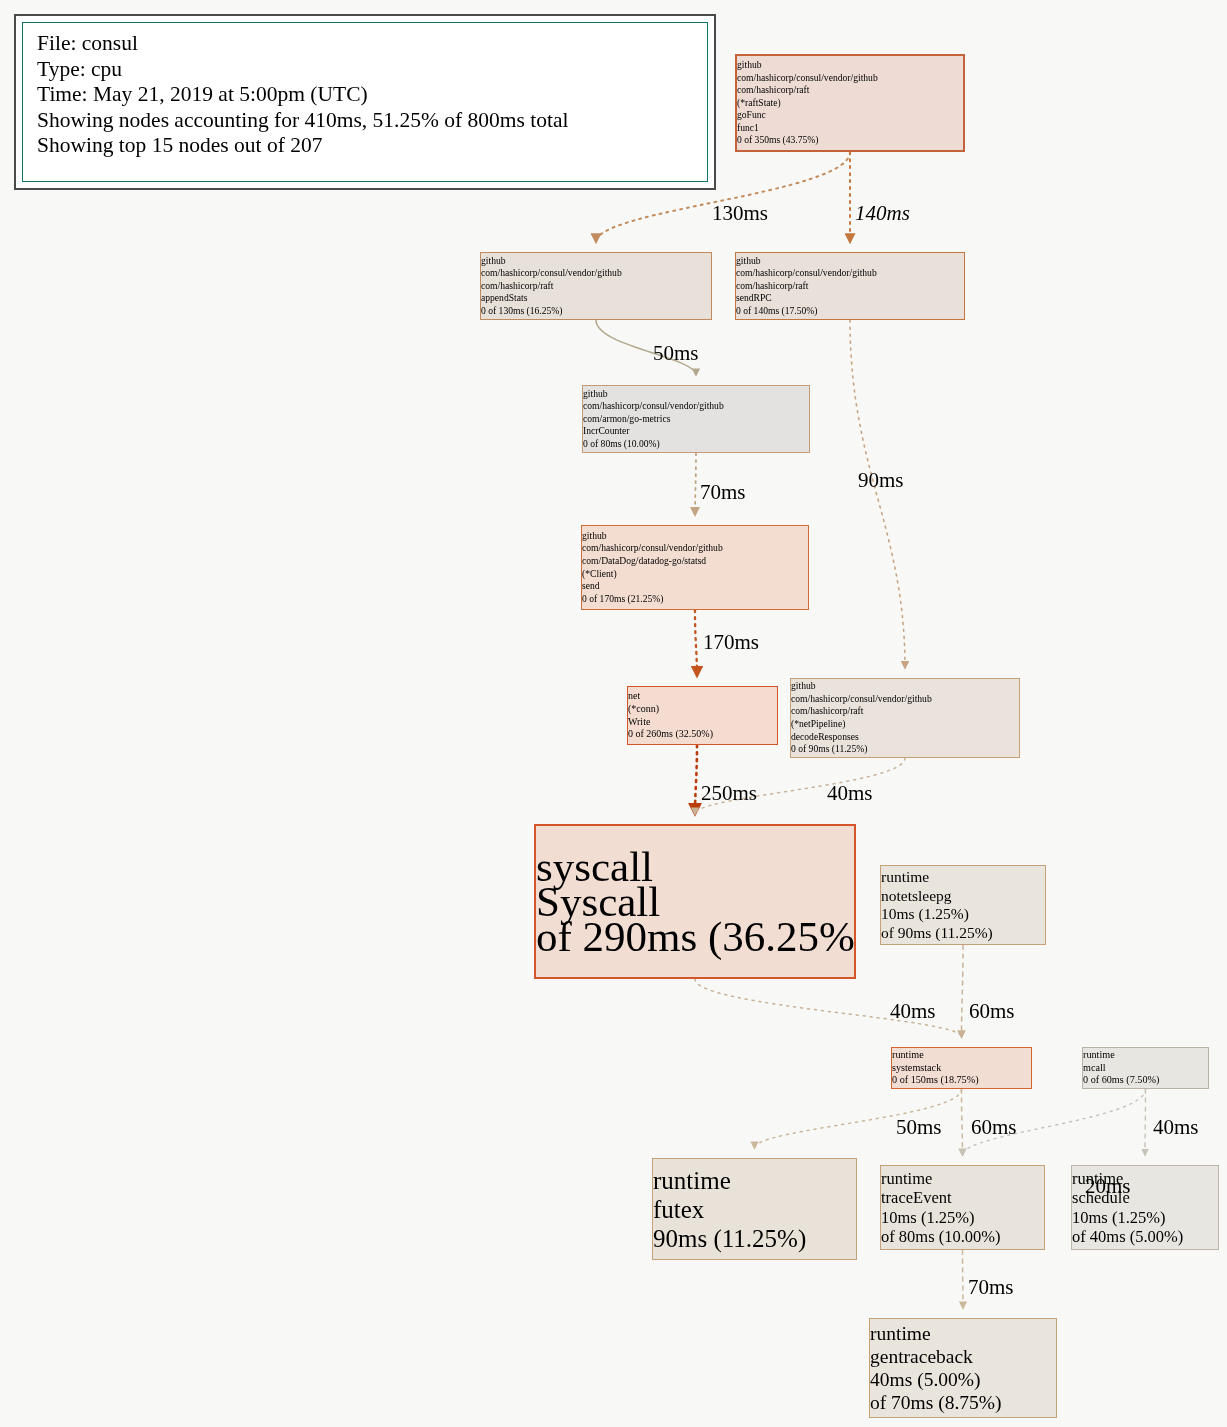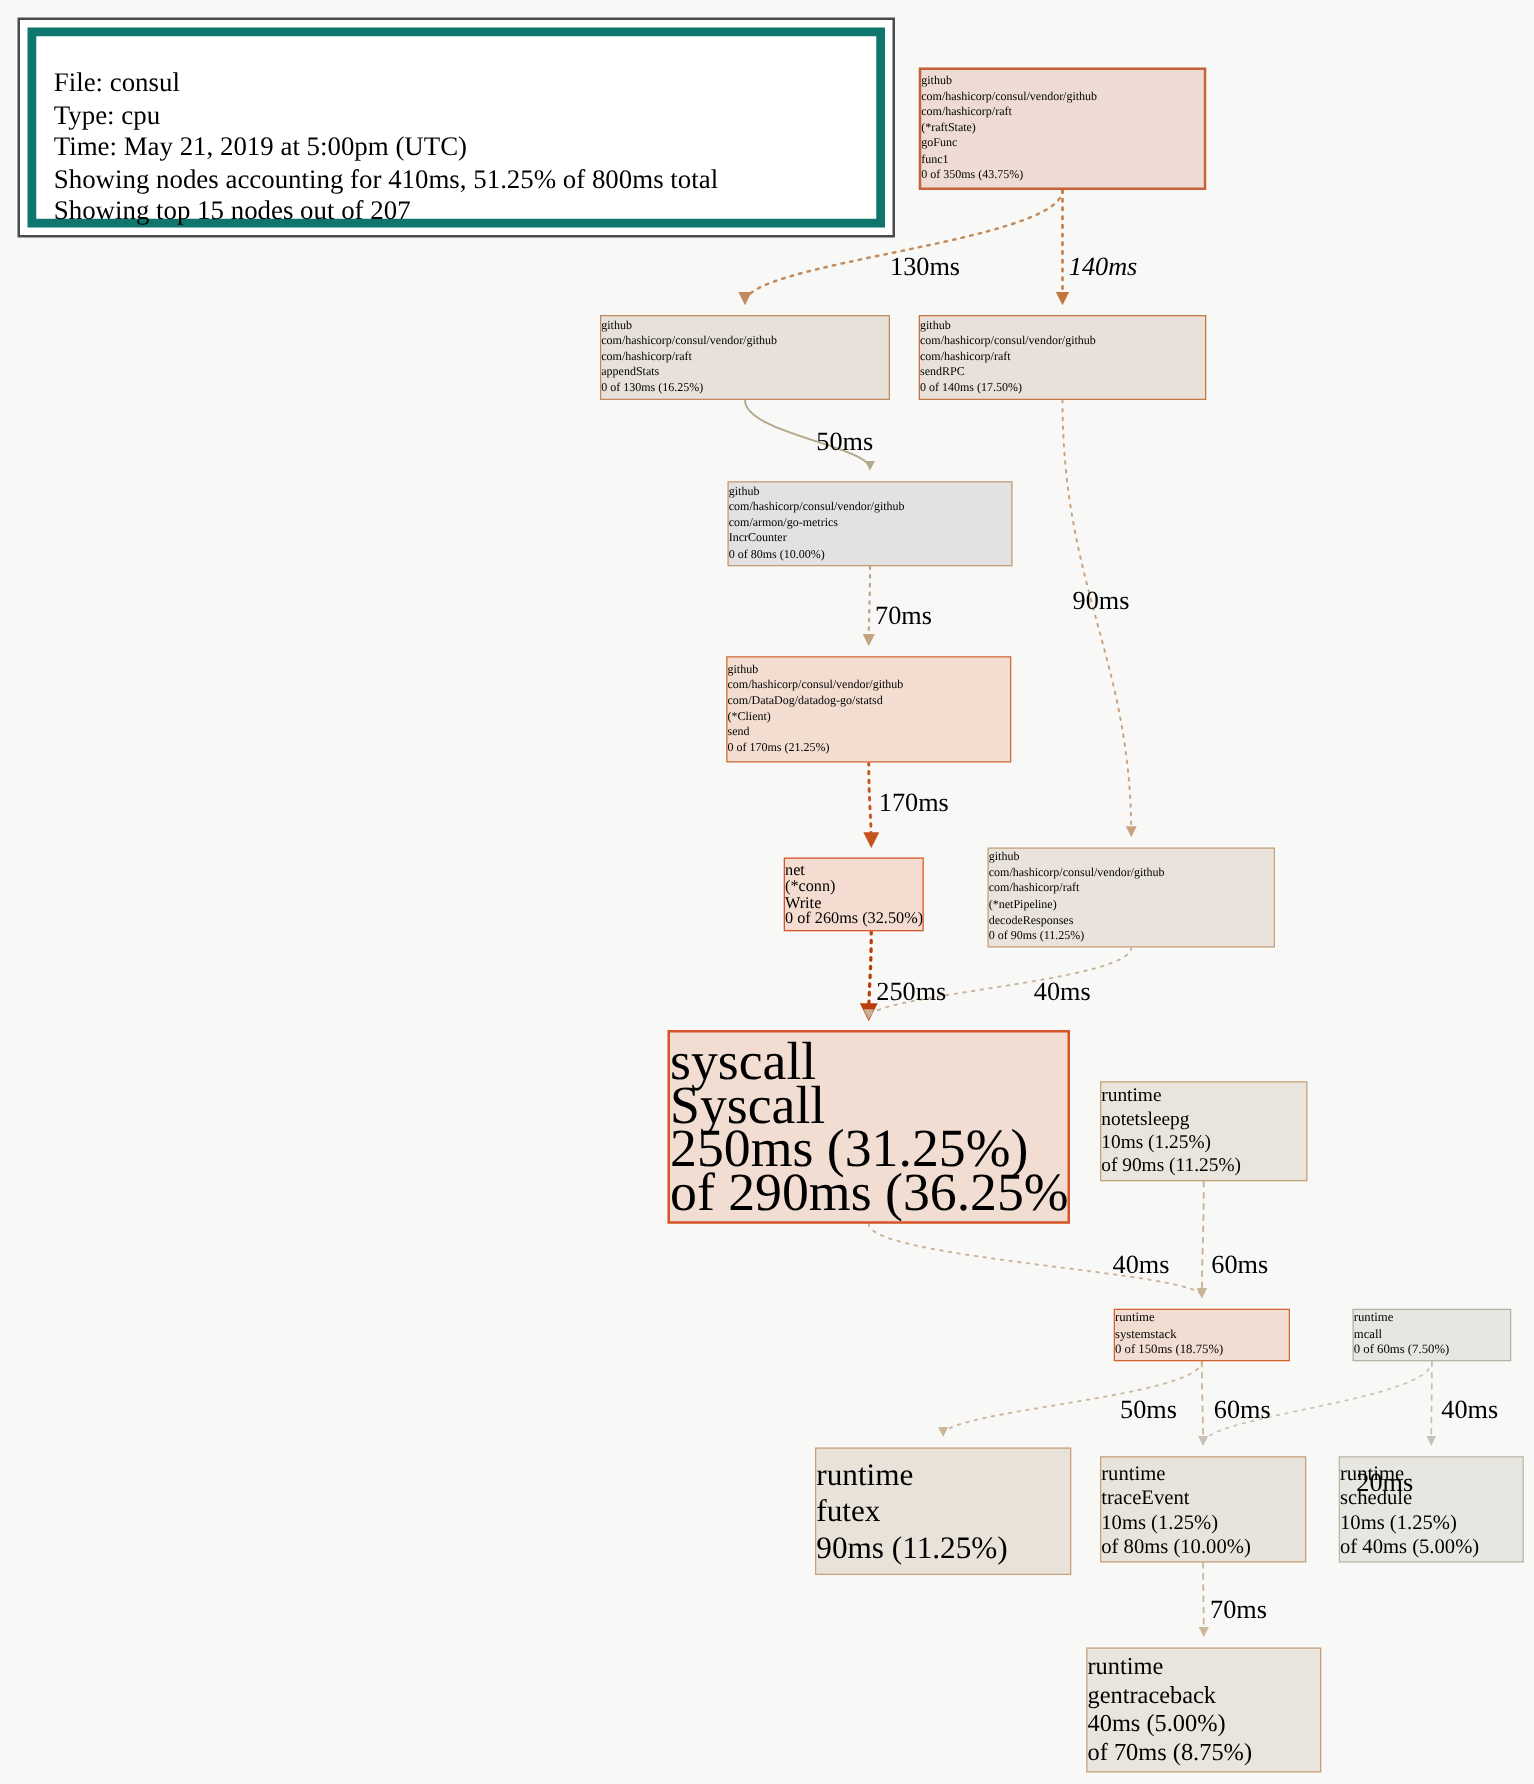--- a/index.html
+++ b/index.html
@@ -30,24 +30,24 @@
     border: 2px solid #4a4a4a;
     background: #ffffff;
     box-sizing: border-box;
   }
   .legend-inner {
     position: absolute;
     left: 6px;
     top: 6px;
     right: 6px;
     bottom: 6px;
-    border: 7px solid #0f766e;
+    border: 1px solid #0f766e;
     background: #ffffff;
     box-sizing: border-box;
-    padding: 25px 12px 0 14px;
+    padding: 8px 12px 0 14px;
   }
   .legend-line {
     font-size: 21.5px;
     line-height: 25.5px;
     color: #000;
     white-space: nowrap;
   }
   
   .node {
     position: absolute;
@@ -163,38 +163,37 @@
       <span class="ln">0 of 80ms (10.00%)</span>
     </div>
     <div class="node" style="left: 581px; top: 525px; width: 228px; height: 85px; background: rgb(243, 221, 209); border: 1.7px solid rgb(207, 107, 55); font-size: 9.6px; line-height: 12.6px;">
       <span class="ln">github</span>
       <span class="ln">com/hashicorp/consul/vendor/github</span>
       <span class="ln">com/DataDog/datadog-go/statsd</span>
       <span class="ln">(*Client)</span>
       <span class="ln">send</span>
       <span class="ln">0 of 170ms (21.25%)</span>
     </div>
-    <div class="node" style="left: 627px; top: 686px; width: 112px; height: 59px; background: rgb(245, 220, 208); border: 1.9px solid rgb(212, 85, 42); font-size: 13px; line-height: 12.6px;">
+    <div class="node" style="left: 627px; top: 686px; width: 151px; height: 59px; background: rgb(245, 220, 208); border: 1.9px solid rgb(212, 85, 42); font-size: 10px; line-height: 12.6px;">
       <span class="ln">net</span>
       <span class="ln">(*conn)</span>
       <span class="ln">Write</span>
       <span class="ln">0 of 260ms (32.50%)</span>
     </div>
     <div class="node" style="left: 790px; top: 678px; width: 230px; height: 80px; background: rgb(233, 227, 219); border: 1.3px solid rgb(198, 160, 120); font-size: 9.6px; line-height: 12.6px;">
       <span class="ln">github</span>
       <span class="ln">com/hashicorp/consul/vendor/github</span>
       <span class="ln">com/hashicorp/raft</span>
       <span class="ln">(*netPipeline)</span>
       <span class="ln">decodeResponses</span>
       <span class="ln">0 of 90ms (11.25%)</span>
     </div>
     <div class="node" style="left: 534px; top: 824px; width: 322px; height: 155px; background: rgb(242, 221, 211); border: 2px solid rgb(212, 85, 42); font-size: 43px; line-height: 35px;">
       <span class="ln">syscall</span>
       <span class="ln">Syscall</span>
-      <span class="ln">250ms (31.25%)</span>
       <span class="ln">of 290ms (36.25%)</span>
     </div>
     <div class="node" style="left: 880px; top: 865px; width: 166px; height: 80px; background: rgb(234, 229, 220); border: 1.3px solid rgb(198, 160, 120); font-size: 15.5px; line-height: 18.5px;">
       <span class="ln">runtime</span>
       <span class="ln">notetsleepg</span>
       <span class="ln">10ms (1.25%)</span>
       <span class="ln">of 90ms (11.25%)</span>
     </div>
     <div class="node" style="left: 891px; top: 1047px; width: 141px; height: 42px; background: rgb(242, 221, 210); border: 1.7px solid rgb(212, 100, 47); font-size: 10.2px; line-height: 12.8px;">
       <span class="ln">runtime</span>

